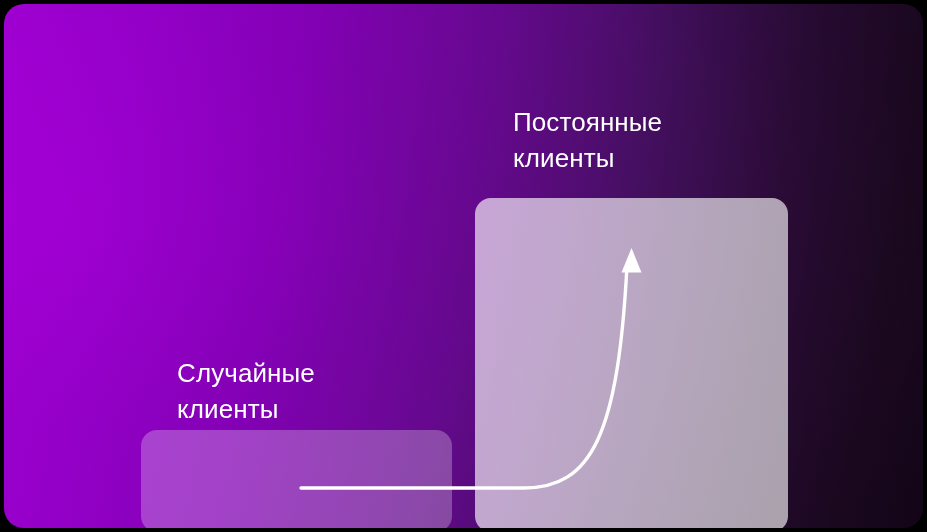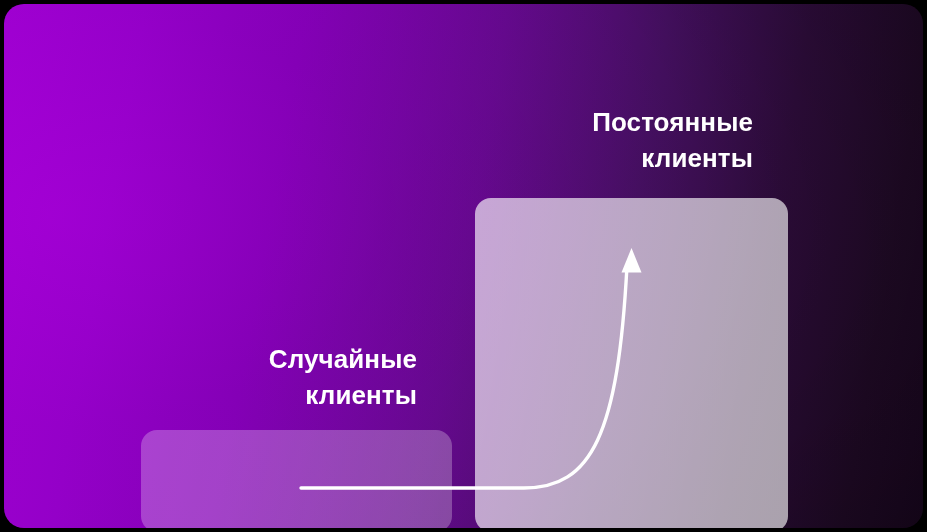--- a/index.html
+++ b/index.html
@@ -80,31 +80,31 @@
         rgba(255,255,255,0.64) 0%,
         rgba(255,255,255,0.63) 55%,
         rgba(255,255,255,0.62) 100%);
   }
 
   
   .bar-label {
     position: absolute;
     color: #ffffff;
     font-size: 26px;
-    font-weight: 700;
+    font-weight: 400;
     line-height: 36px;
-    text-align: right;
+    text-align: left;
     letter-spacing: 0.1px;
     white-space: pre-line;
     user-select: none;
   }
 
   #label-casual {
     left: 173px;
-    top: 337px;
+    top: 351px;
     width: 240px;
   }
 
   #label-loyal {
     left: 509px;
     top: 100px;
     width: 240px;
   }
 
   

